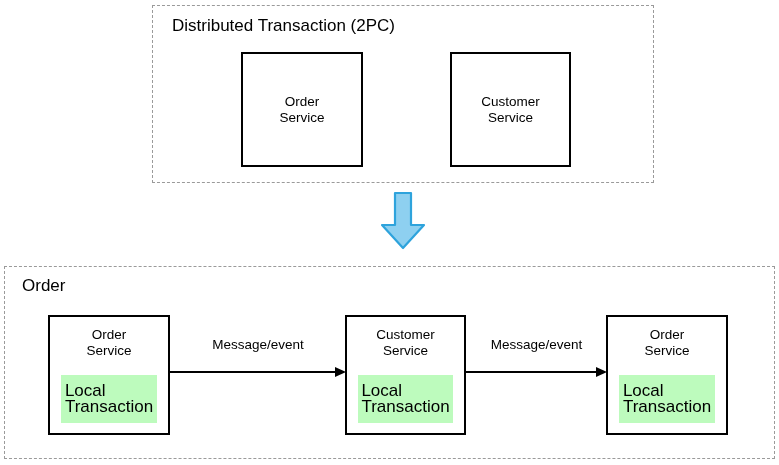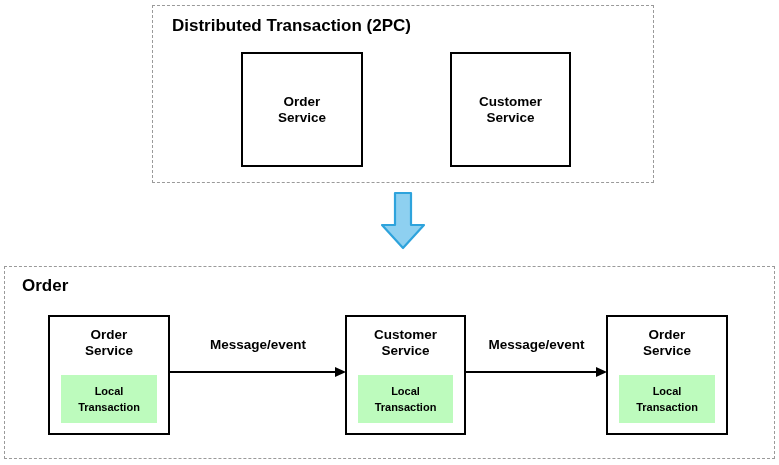--- a/index.html
+++ b/index.html
@@ -13,21 +13,20 @@
     position: relative;
     overflow: hidden;
     font-family: "Liberation Sans", sans-serif;
     color: #000000;
   }
   .canvas {
     position: absolute;
     left: 0; top: 0;
     width: 779px;
     height: 465px;
-    font-weight: bold;
   }
 
   
   .group {
     position: absolute;
     border: 1px dashed #9a9a9a;
     box-sizing: border-box;
     background: transparent;
   }
   .group-title {
@@ -106,23 +105,23 @@
     left: 11px;
     right: 11px;
     top: 58px;
     height: 48px;
     background: #bdfbbd;
     display: flex;
     align-items: center;
     justify-content: center;
   }
   .local-chip-label {
-    font-size: 11px;
-    line-height: 16px;
-    text-align: center;
+    font-size: 17px;
+    line-height: 16px;
+    text-align: left;
     white-space: pre-line;
   }
 
   #saga-box-1 { left: 48px;  top: 315px; width: 122px; height: 120px; }
   #saga-box-2 { left: 345px; top: 315px; width: 121px; height: 120px; }
   #saga-box-3 { left: 606px; top: 315px; width: 122px; height: 120px; }
 
   
   .msg-arrow {
     position: absolute;

